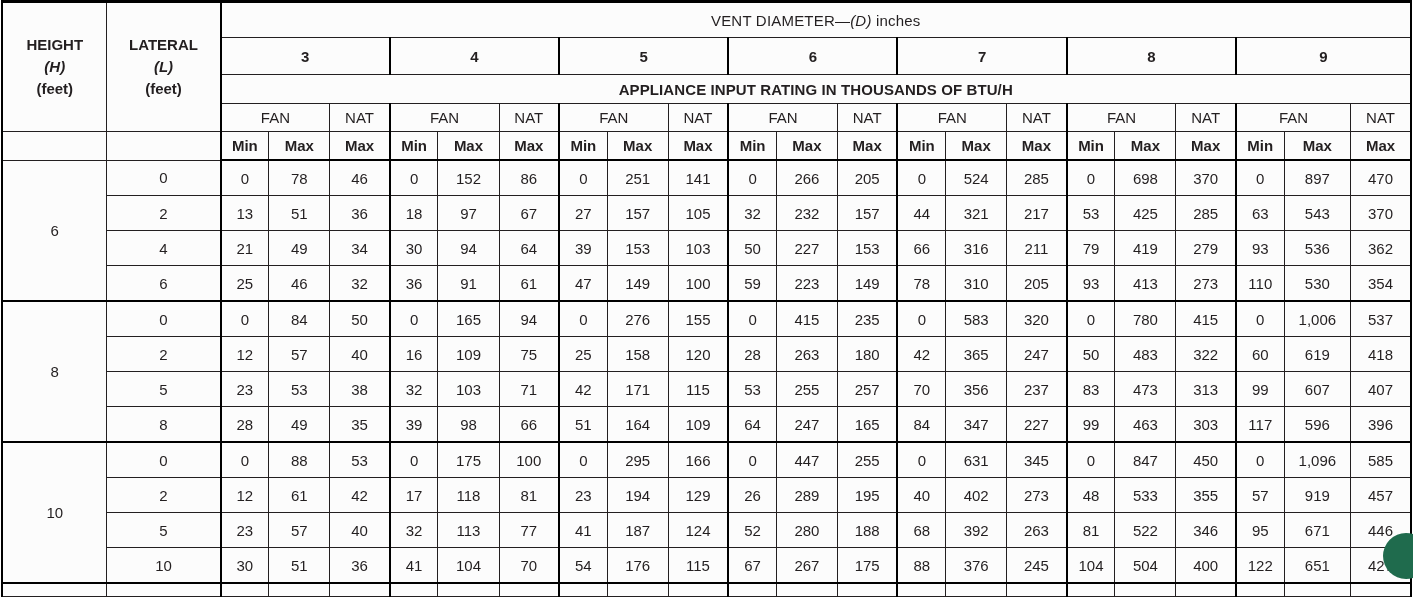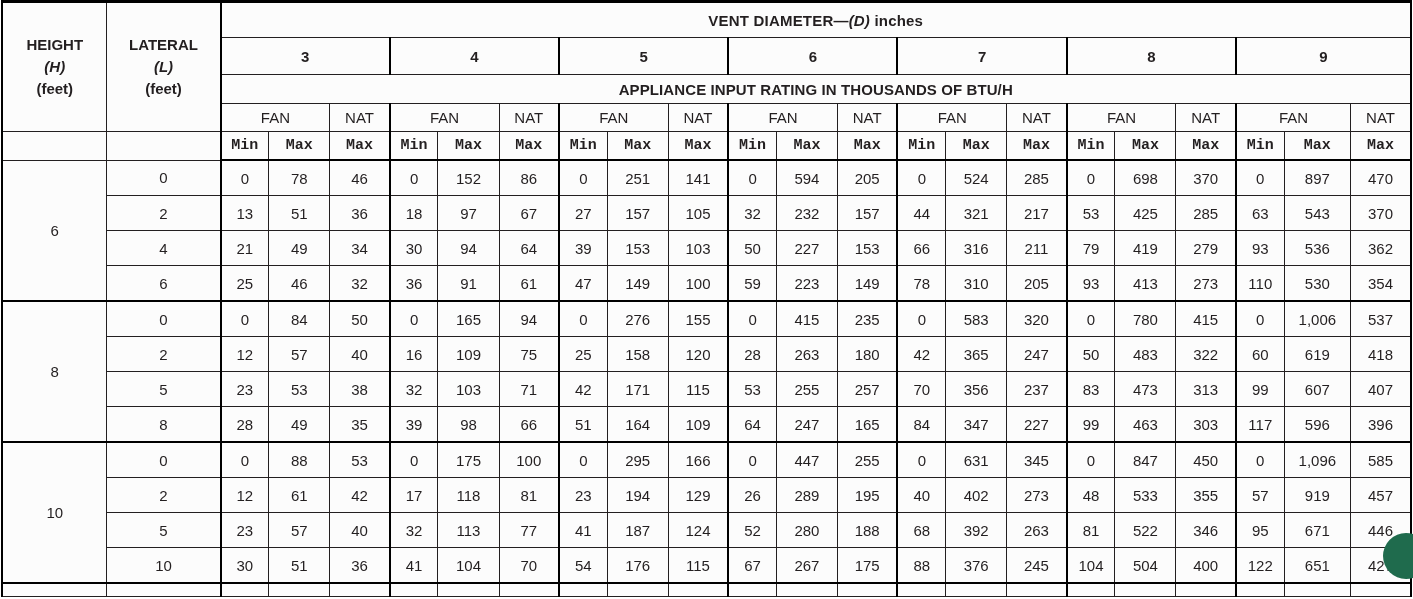--- a/index.html
+++ b/index.html
@@ -38,21 +38,21 @@
     background: #fcfcfc;
     overflow: hidden;
     white-space: nowrap;
   }
   
   .b-top { border-top: 3px solid #000 !important; }
   .b-bottom { border-bottom: 2.5px solid #000 !important; }
   .b-left { border-left: 2.5px solid #000 !important; }
   .b-right { border-right: 2.5px solid #000 !important; }
   .title-cell {
-    font-weight: bold;
+    font-weight: normal;
     font-size: 15px;
     letter-spacing: 0.2px;
     height: 34px;
   }
   .title-cell .ital { font-style: italic; }
   .size-cell {
     font-weight: bold;
     font-size: 15px;
     height: 36px;
   }
@@ -64,21 +64,20 @@
   }
   .fannat-cell {
     font-weight: normal;
     font-size: 14.5px;
     height: 27px;
   }
   .minmax-cell {
     font-weight: bold;
     font-size: 14px;
     height: 27px;
-    font-family: Liberation Mono, monospace;
   }
   .corner-cell {
     font-weight: bold;
     font-size: 14.5px;
     line-height: 1.45;
     padding: 2px 0;
   }
   .corner-cell .ital { font-style: italic; font-weight: bold; }
   td.data { height: 34px; font-size: 15px; font-weight: normal; }
   td.heightcell { font-size: 15px; font-weight: normal; }
@@ -204,21 +203,21 @@
           <td class="data b-left">0</td>
           <td class="data">78</td>
           <td class="data">46</td>
           <td class="data b-left">0</td>
           <td class="data">152</td>
           <td class="data">86</td>
           <td class="data b-left">0</td>
           <td class="data">251</td>
           <td class="data">141</td>
           <td class="data b-left">0</td>
-          <td class="data">594</td>
+          <td class="data">266</td>
           <td class="data">205</td>
           <td class="data b-left">0</td>
           <td class="data">524</td>
           <td class="data">285</td>
           <td class="data b-left">0</td>
           <td class="data">698</td>
           <td class="data">370</td>
           <td class="data b-left">0</td>
           <td class="data">897</td>
           <td class="data b-right">470</td>

